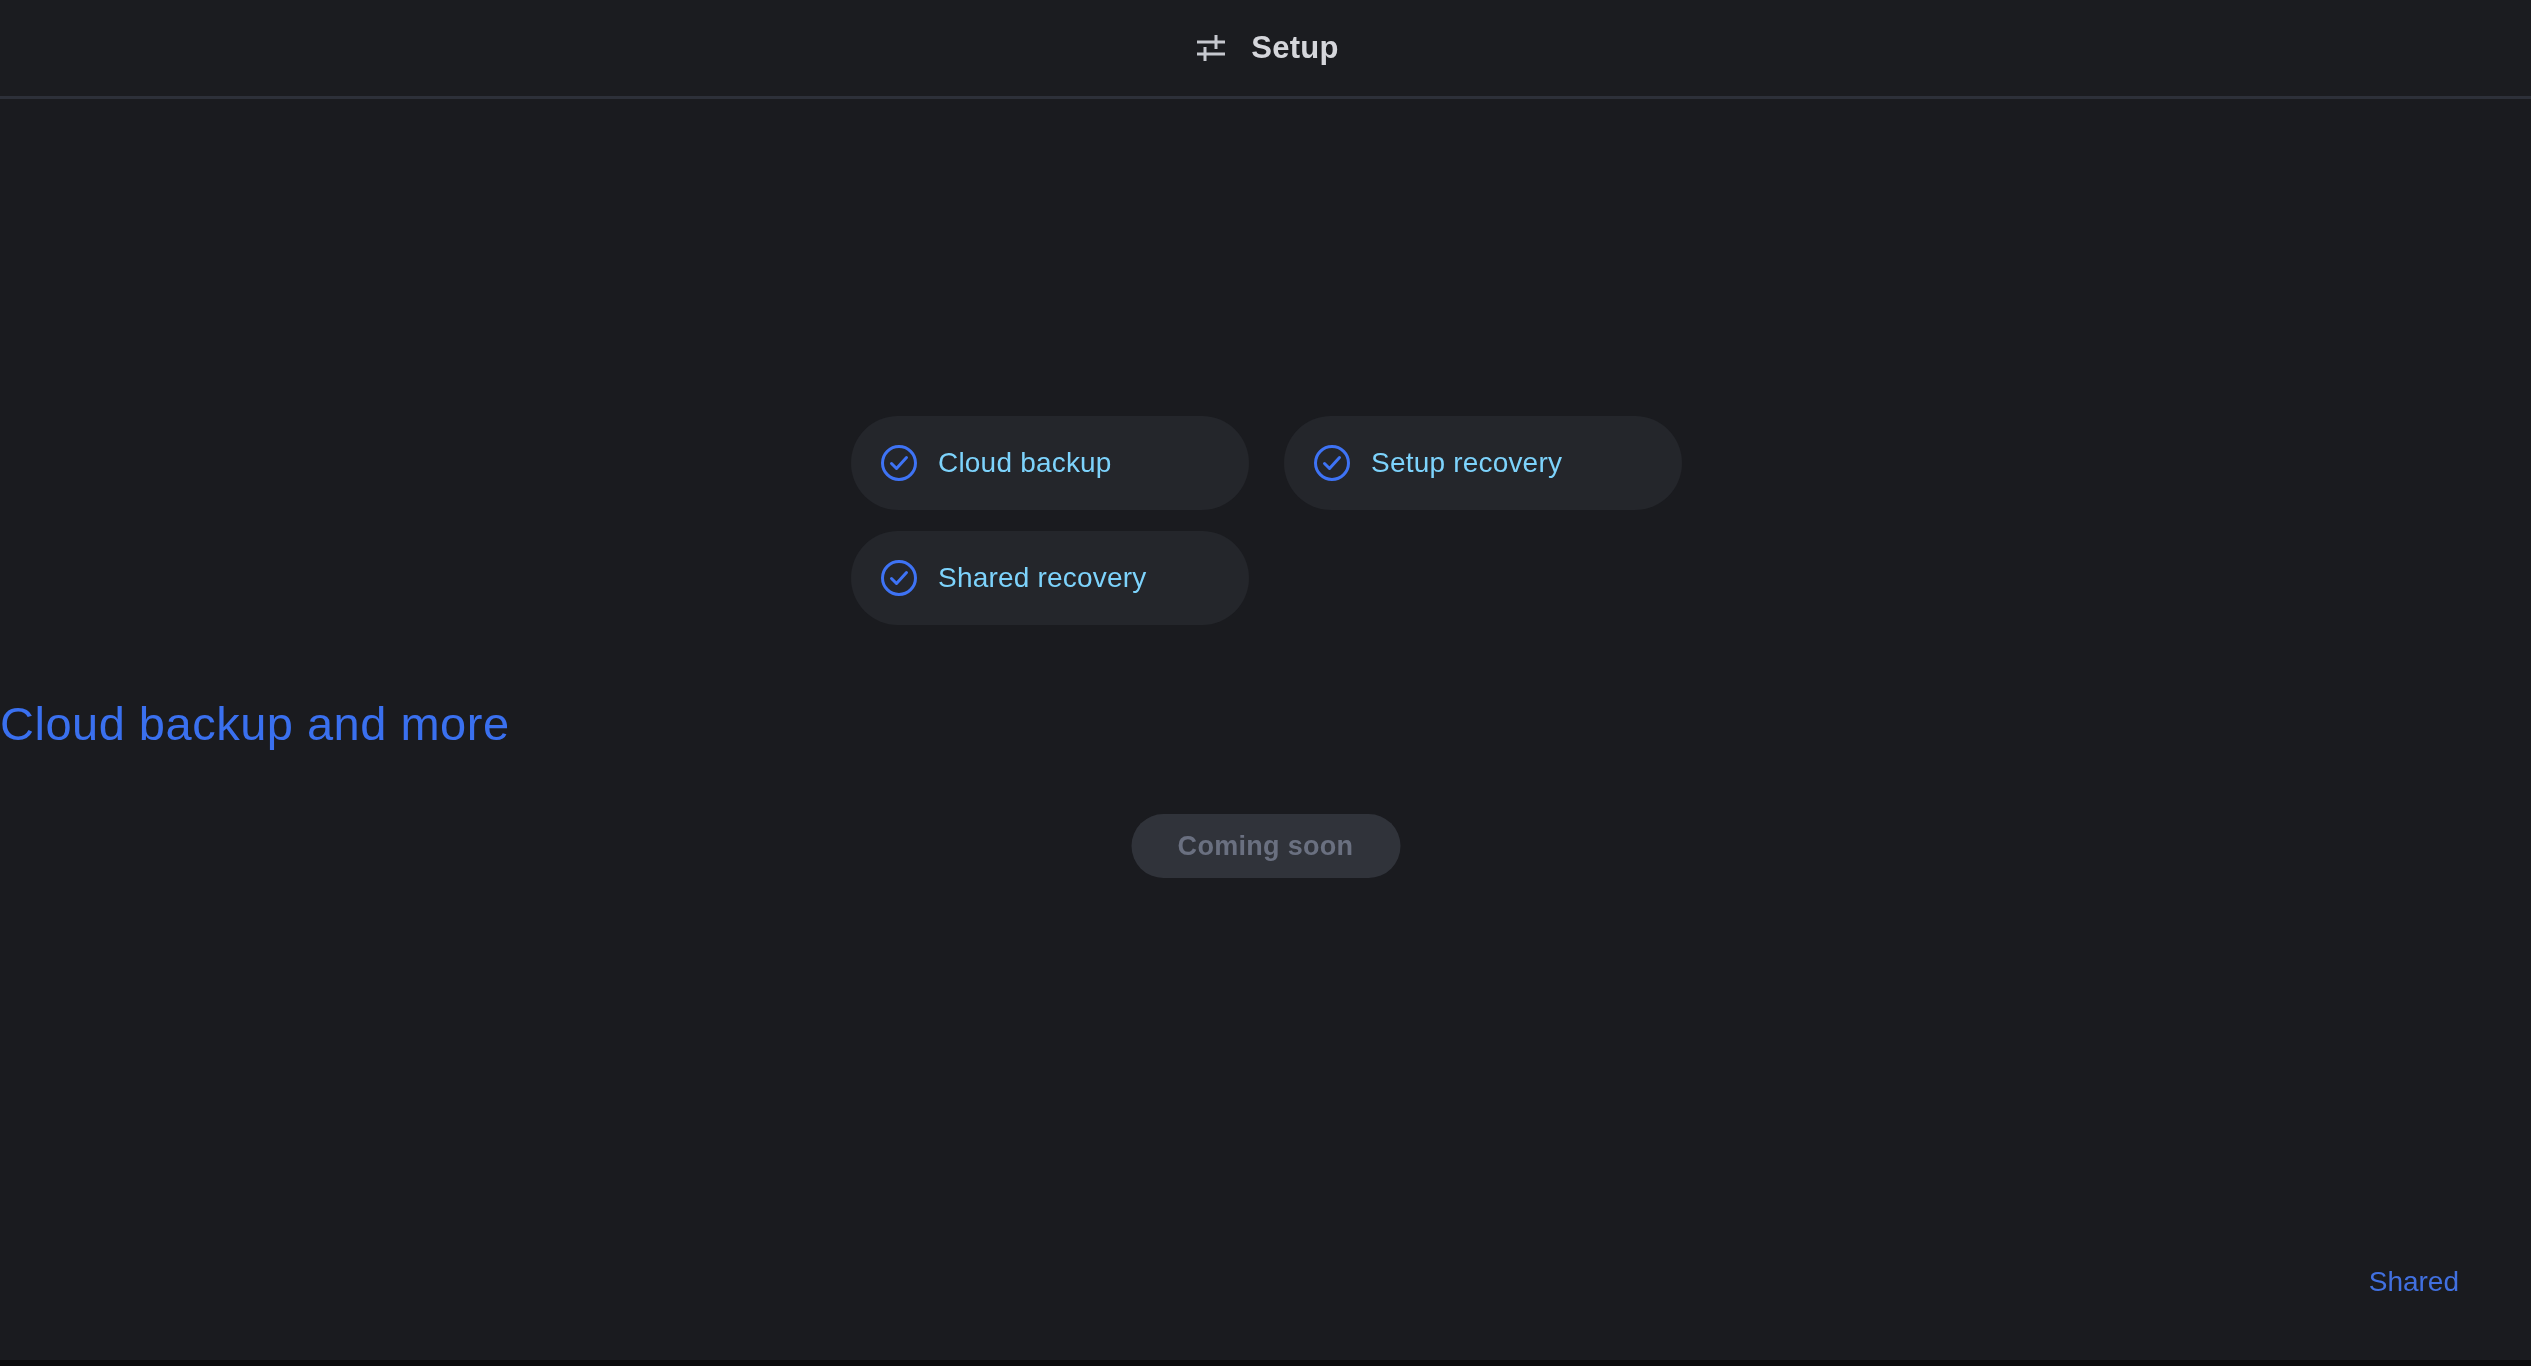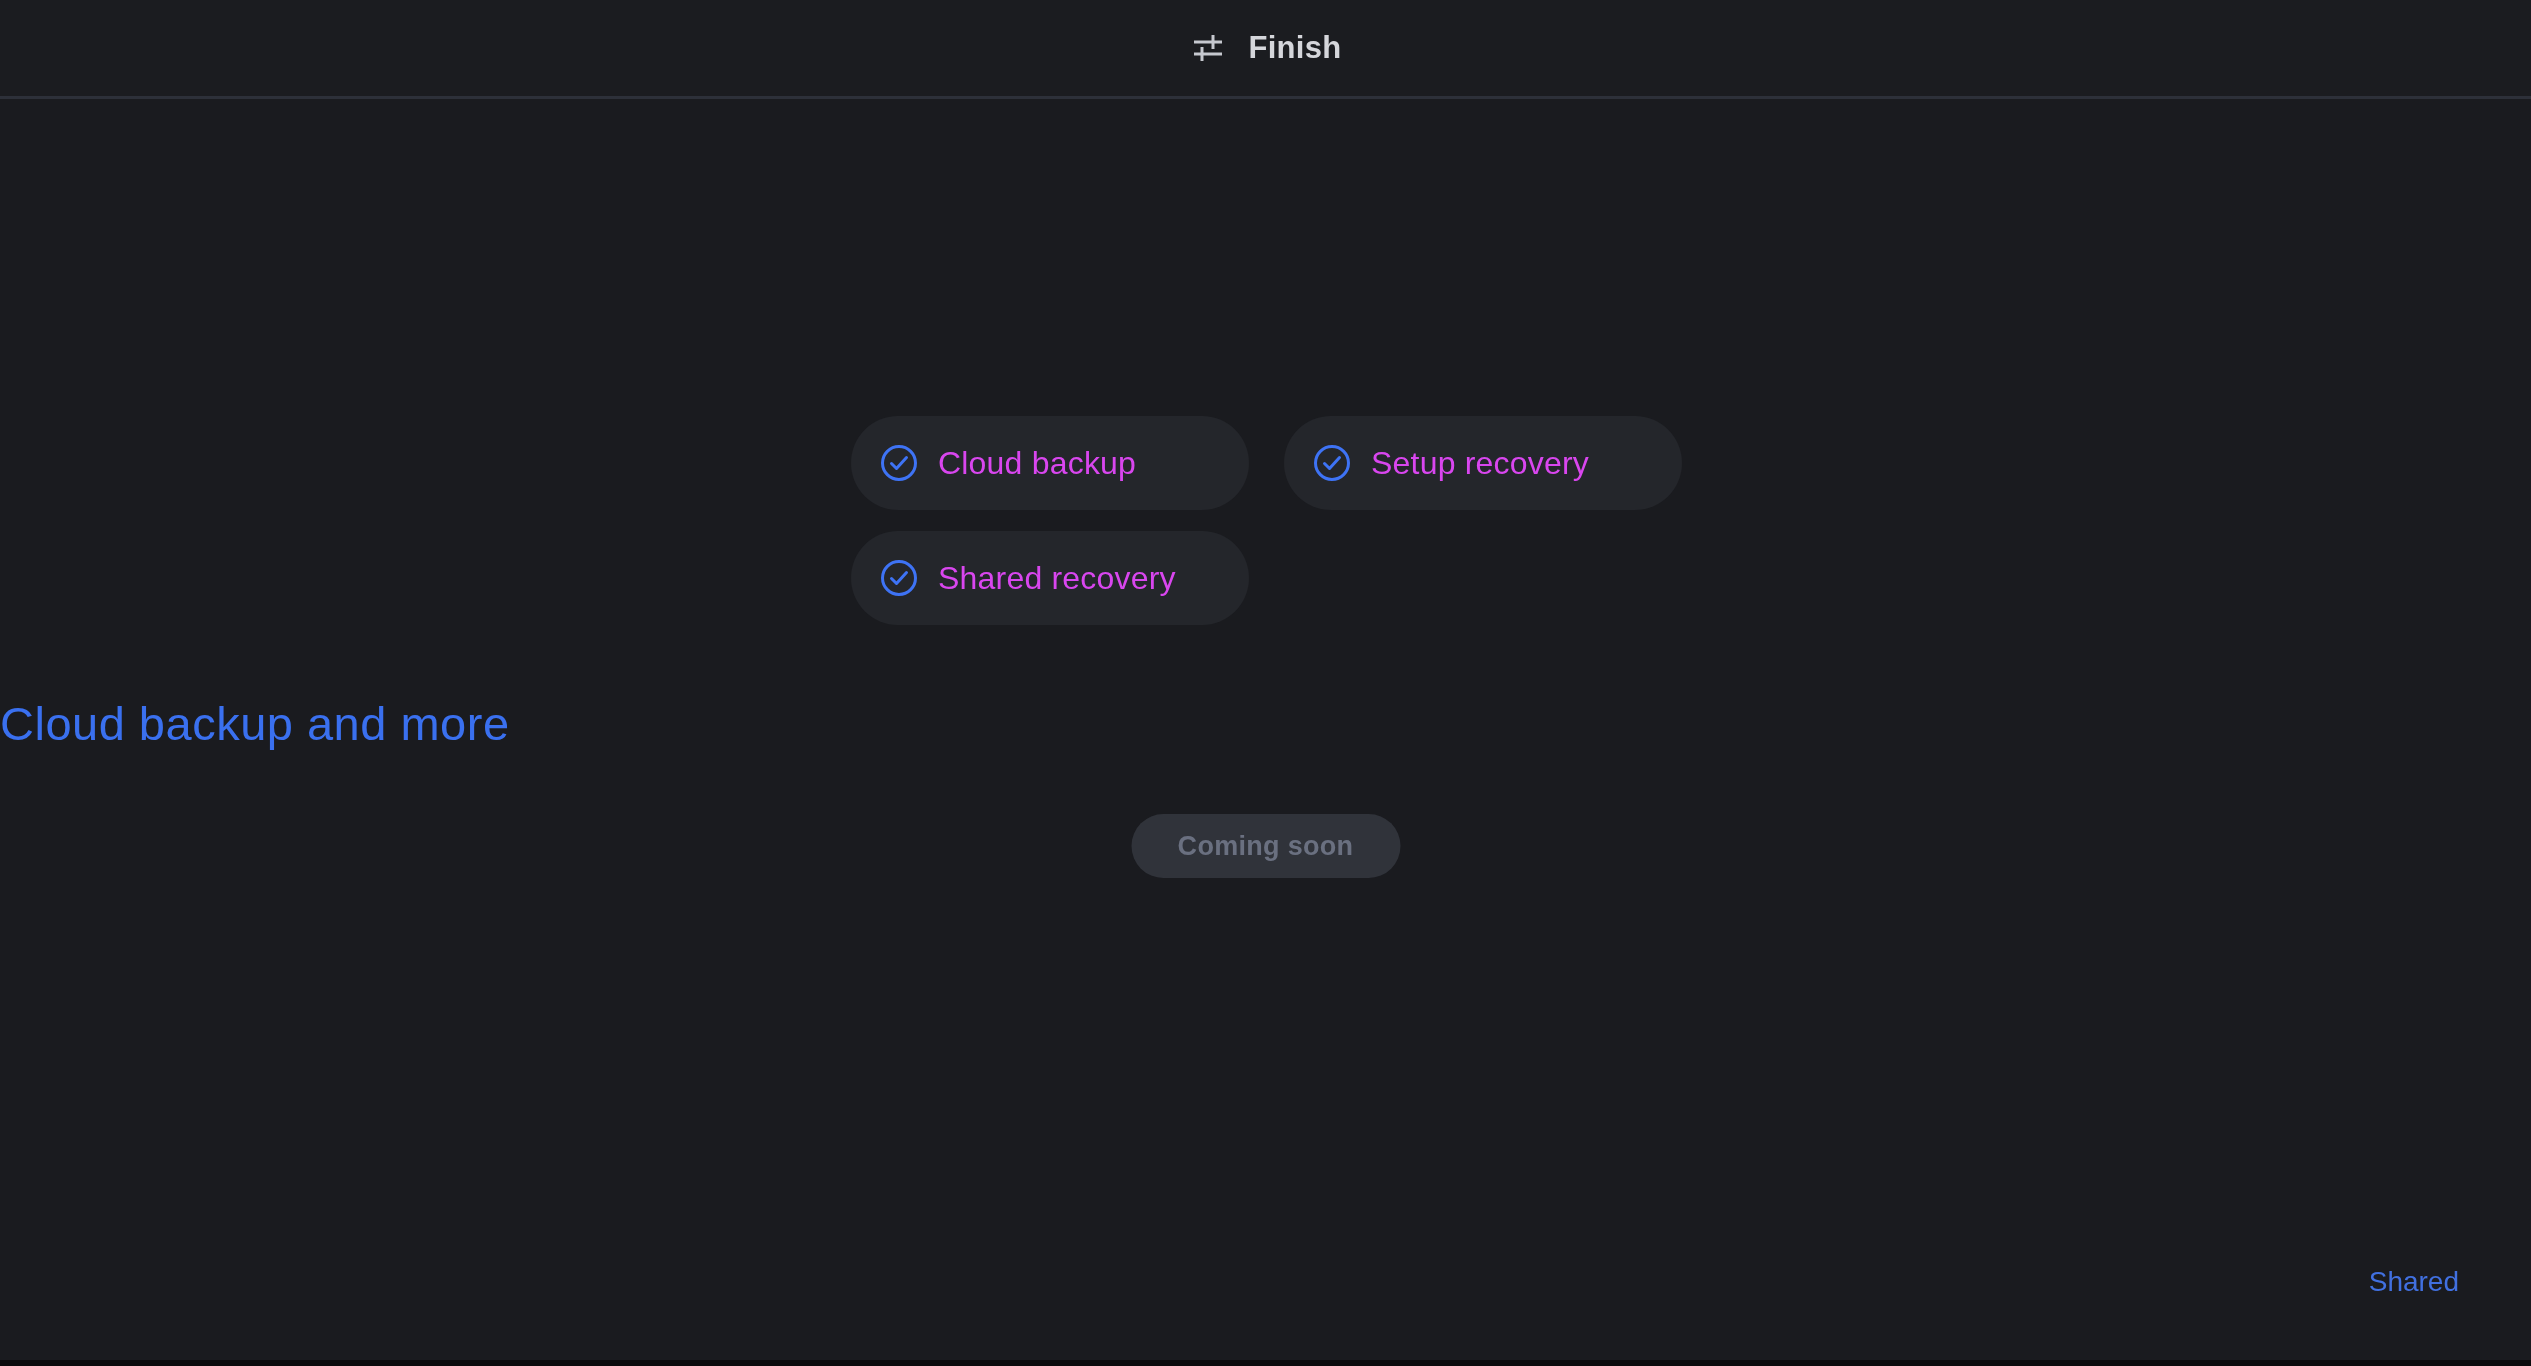--- a/index.html
+++ b/index.html
@@ -48,22 +48,22 @@
     height: 94px;
     background: #24262b;
     border-radius: 47px;
     display: flex;
     align-items: center;
     padding-left: 29px;
     gap: 20px;
   }
   .check-circle-icon { width: 38px; height: 38px; display: block; flex: 0 0 auto; }
   .feature-label {
-    color: #d946ef;
-    font-size: 32px;
+    color: #7dd3fc;
+    font-size: 28px;
     font-weight: 400;
     letter-spacing: 0.2px;
   }
 
   
   .heading {
     position: absolute;
     left: 0; right: 0;
     top: 696px;
     text-align: left;
@@ -121,21 +121,21 @@
 
 <div class="app">
 
   <div class="header">
     <svg class="sliders-icon" viewBox="0 0 38 38" fill="none" stroke="#c6c8cf" stroke-width="3">
       <path d="M5 13 H33"></path>
       <path d="M24 6 V20"></path>
       <path d="M5 25 H33"></path>
       <path d="M13 18 V32"></path>
     </svg>
-    <span class="title">Finish</span>
+    <span class="title">Setup</span>
   </div>
 
   <div class="features">
 
     <div class="feature-pill">
       <svg class="check-circle-icon" viewBox="0 0 38 38" fill="none" stroke="#3e73f5" stroke-width="3">
         <circle cx="19" cy="19" r="16.5"></circle>
         <path d="M11.5 19.5 L16.5 24.5 L26.5 13.5" stroke-linecap="round" stroke-linejoin="round"></path>
       </svg>
       <span class="feature-label">Cloud backup</span>

